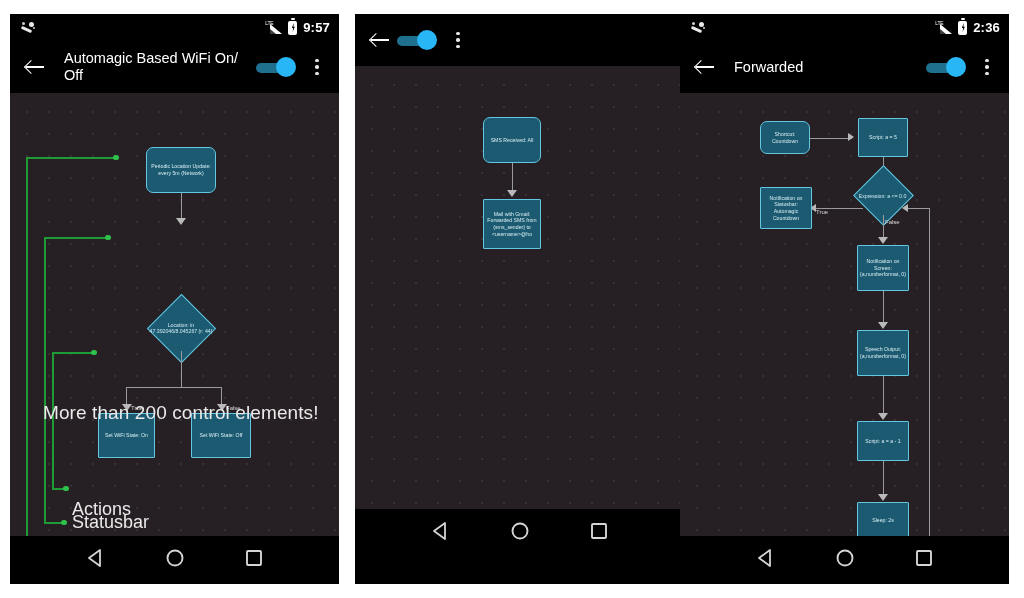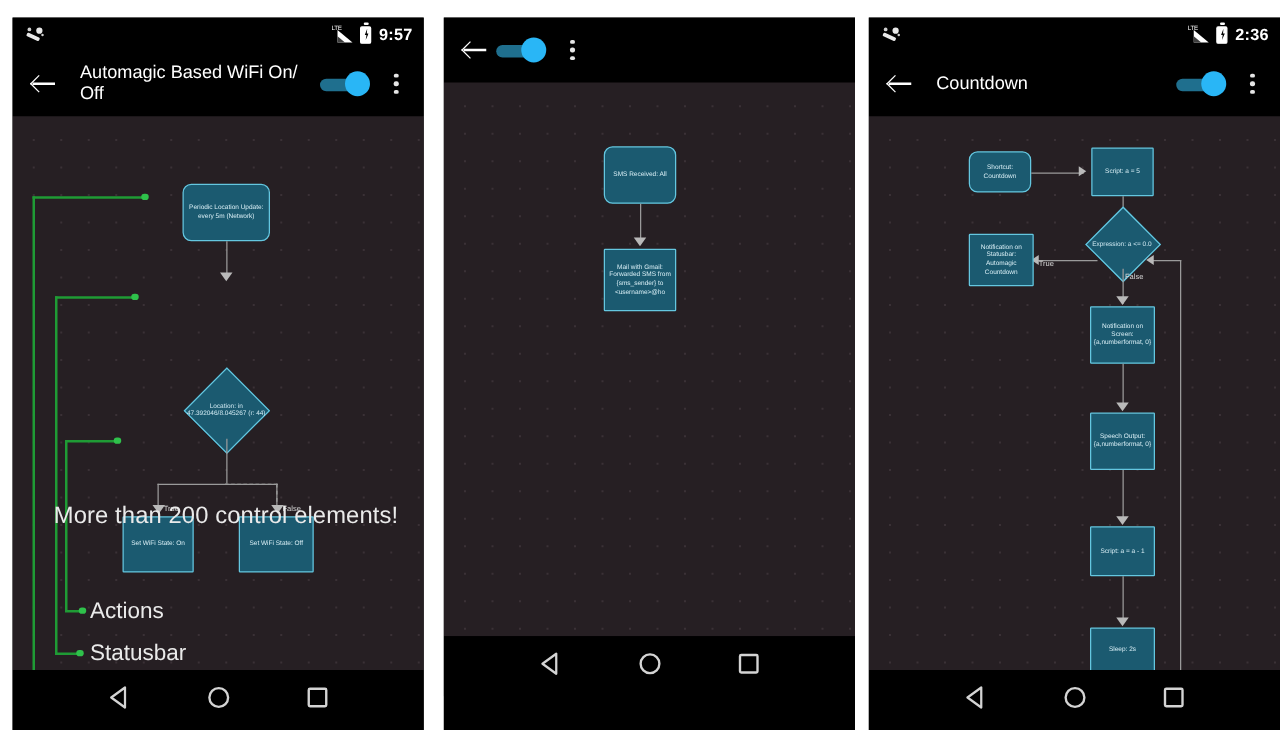--- a/index.html
+++ b/index.html
@@ -3,21 +3,21 @@
 <meta charset="utf-8">
 <style>
   html,body{margin:0;padding:0;background:#ffffff;}
   body{width:1024px;height:598px;font-family:"Liberation Sans",sans-serif;overflow:hidden;}
   .stage{position:relative;width:1024px;height:598px;background:#fff;}
 
   
   .phone{position:absolute;top:14px;width:329px;height:570px;background:#000;overflow:hidden;}
   .phone.p1{left:10px;}
   .phone.p2{left:355px;}
-  .phone.p3{left:695px;}
+  .phone.p3{left:680px;}
 
   
   .statusbar{position:relative;height:27px;background:#000;display:flex;align-items:center;
              padding:4px 9px;box-sizing:border-box;}
   .sb-left{flex:0 0 auto;display:flex;align-items:center;}
   .sb-spacer{flex:1 1 auto;}
   .sb-right{flex:0 0 auto;display:flex;align-items:center;gap:6px;}
   .sb-time{color:#fff;font-size:13px;font-weight:bold;letter-spacing:.2px;}
   .icon-sat{width:20px;height:14px;position:relative;display:inline-block;}
   .icon-sat:before{content:"";position:absolute;left:2px;top:7px;width:11px;height:3px;
@@ -171,21 +171,21 @@
       <div class="gline h" style="left:34px;top:429px;width:20px;"></div>
       <div class="gdot" style="left:51px;top:426.5px;"></div>
 
       <div class="gline v" style="left:42px;top:259px;height:137px;"></div>
       <div class="gline h" style="left:42px;top:259px;width:42px;"></div>
       <div class="gdot" style="left:81px;top:256.5px;"></div>
       <div class="gline h" style="left:42px;top:395px;width:14px;"></div>
       <div class="gdot" style="left:53px;top:392.5px;"></div>
 
       <div class="overlay-title" style="left:33px;top:309px;">More than 200 control elements!</div>
-      <div class="overlay-item" style="left:62px;top:385px;">Actions</div>
+      <div class="overlay-item" style="left:62px;top:406px;">Actions</div>
       <div class="overlay-item" style="left:62px;top:419px;">Statusbar</div>
 
     </div>
 
     <div class="navbar">
       <span class="navbtn">
         <svg width="22" height="22" viewBox="0 0 22 22">
             <polygon points="15,3 15,19 4,11" fill="none" stroke="#e6e6e6" stroke-width="1.8" stroke-linejoin="round"></polygon>
           </svg>
       </span>
@@ -262,21 +262,21 @@
         </span>
         <span class="icon-batt">
             <i class="bolt"></i>
           </span>
         <span class="sb-time">2:36</span>
       </div>
     </div>
 
     <div class="appbar">
       <div class="back-arrow"></div>
-      <div class="appbar-title">Countdown</div>
+      <div class="appbar-title">Forwarded</div>
       <div class="toggle">
         <span class="track"></span>
           <span class="knob"></span>
       </div>
       <div class="kebab">
           <i></i>
           <i></i>
           <i></i>
         </div>
     </div>

